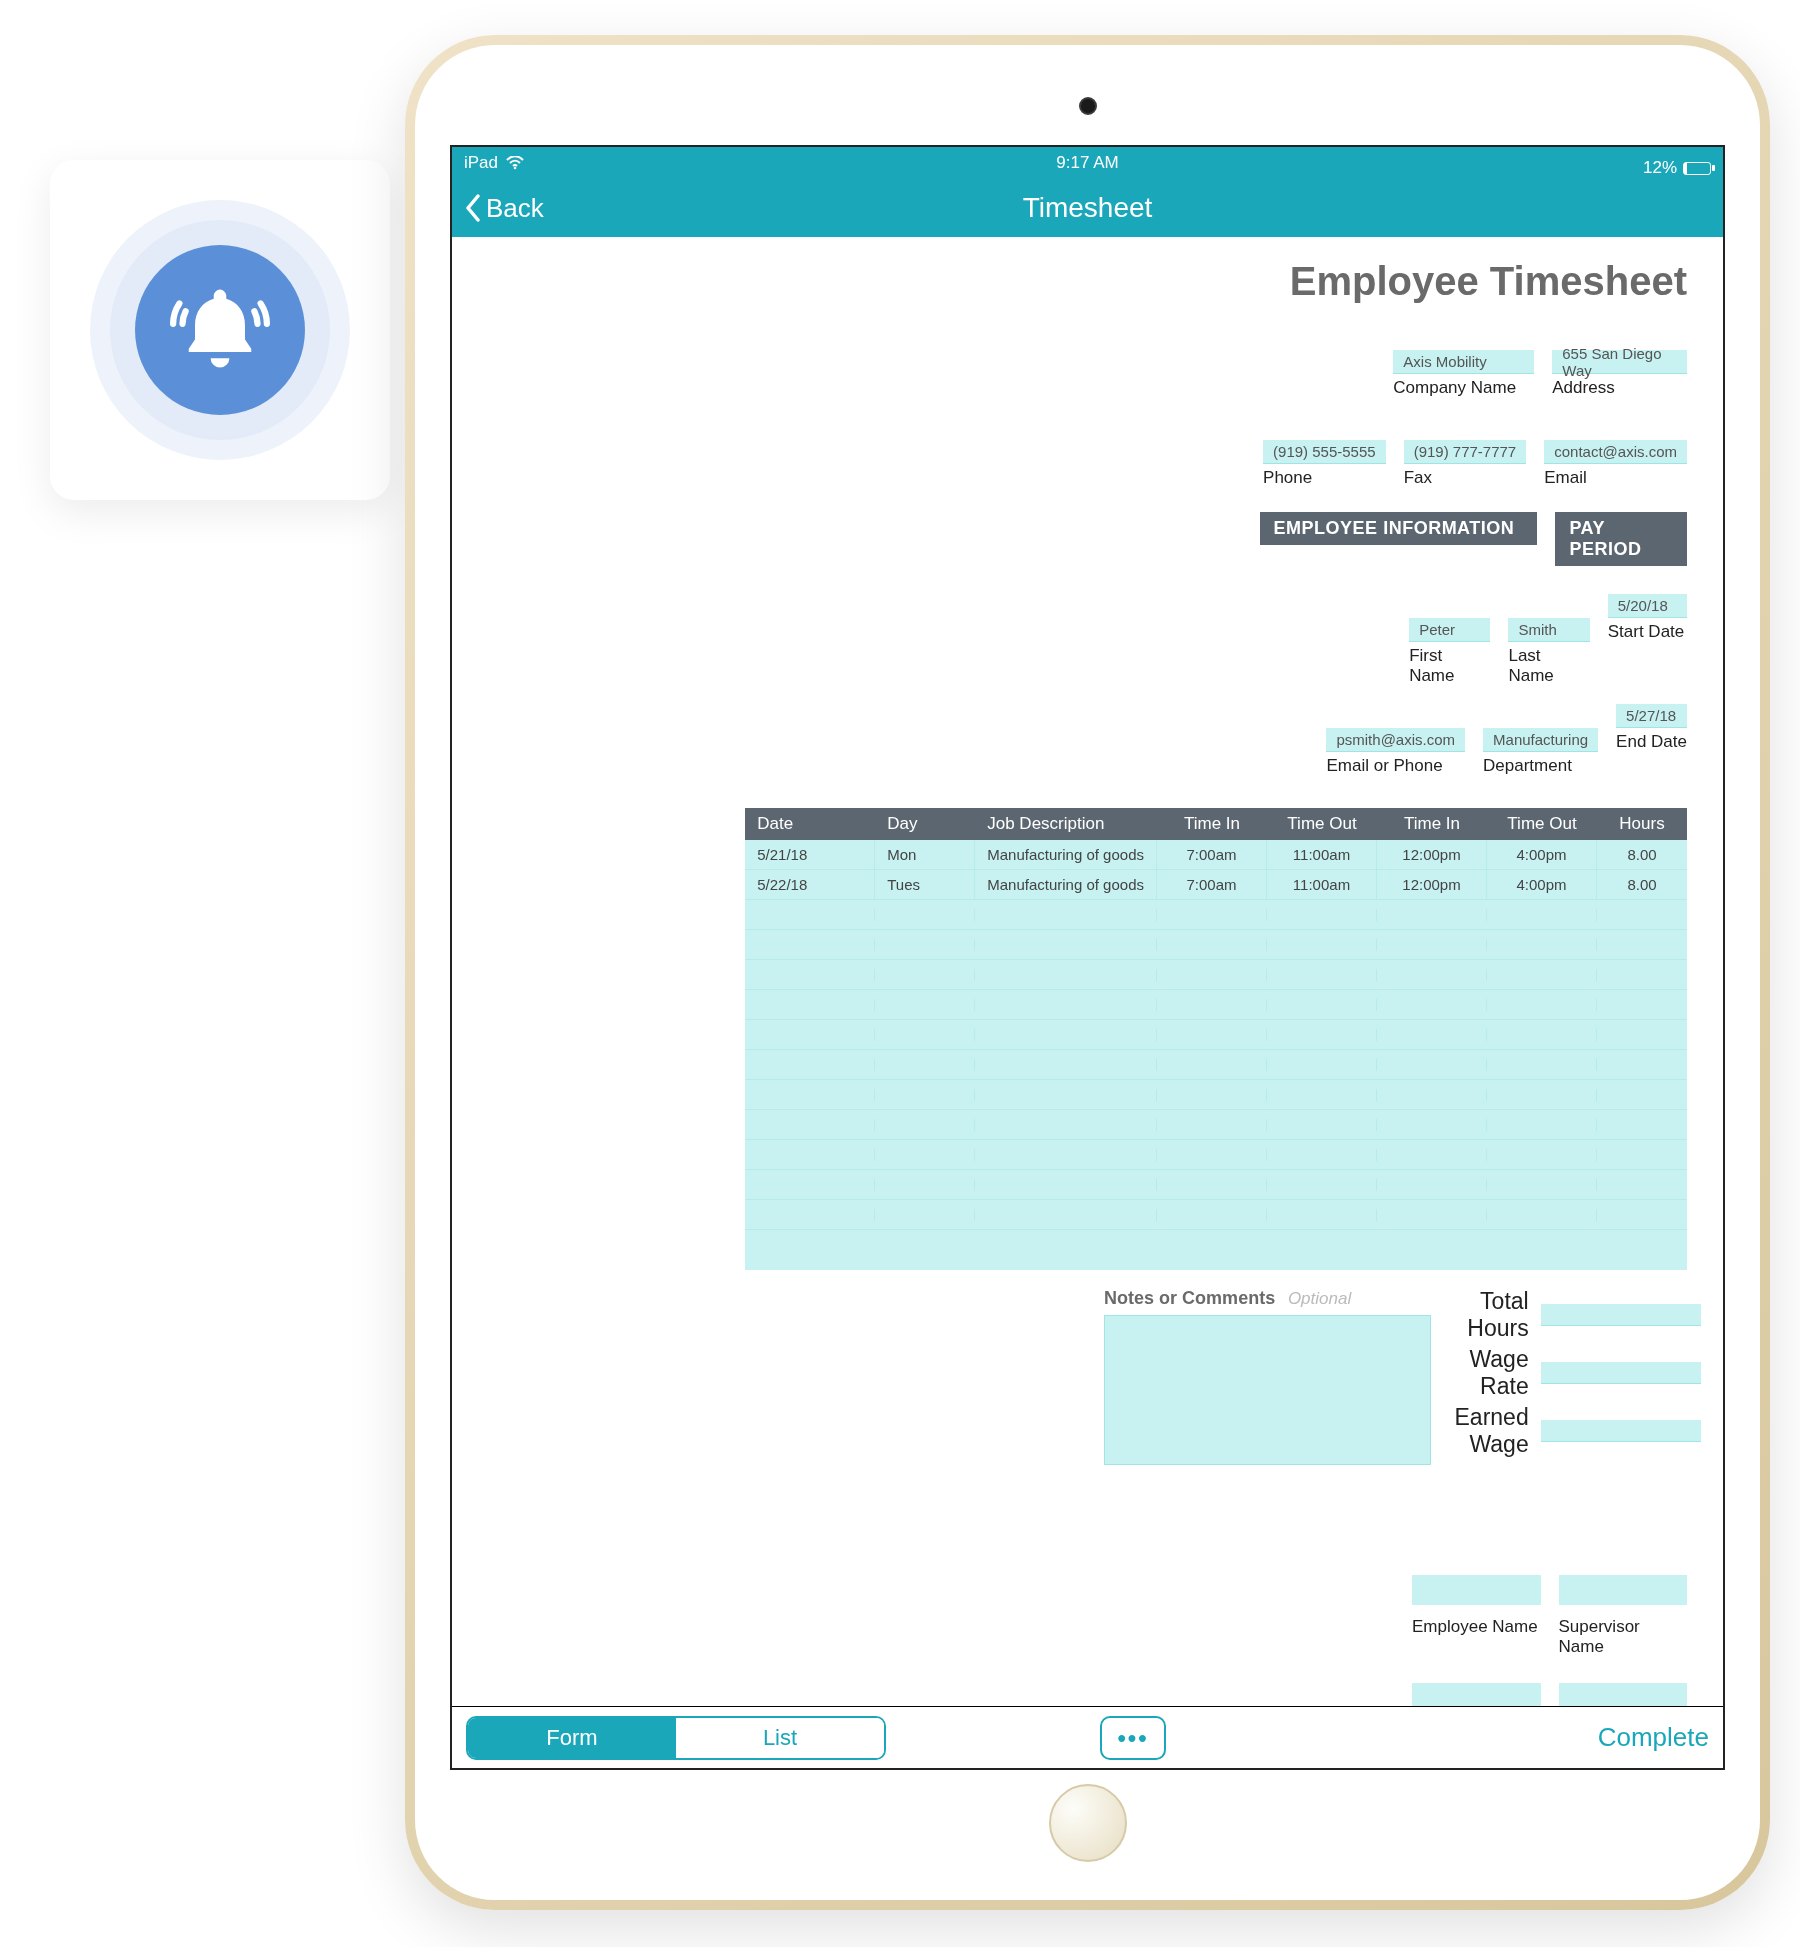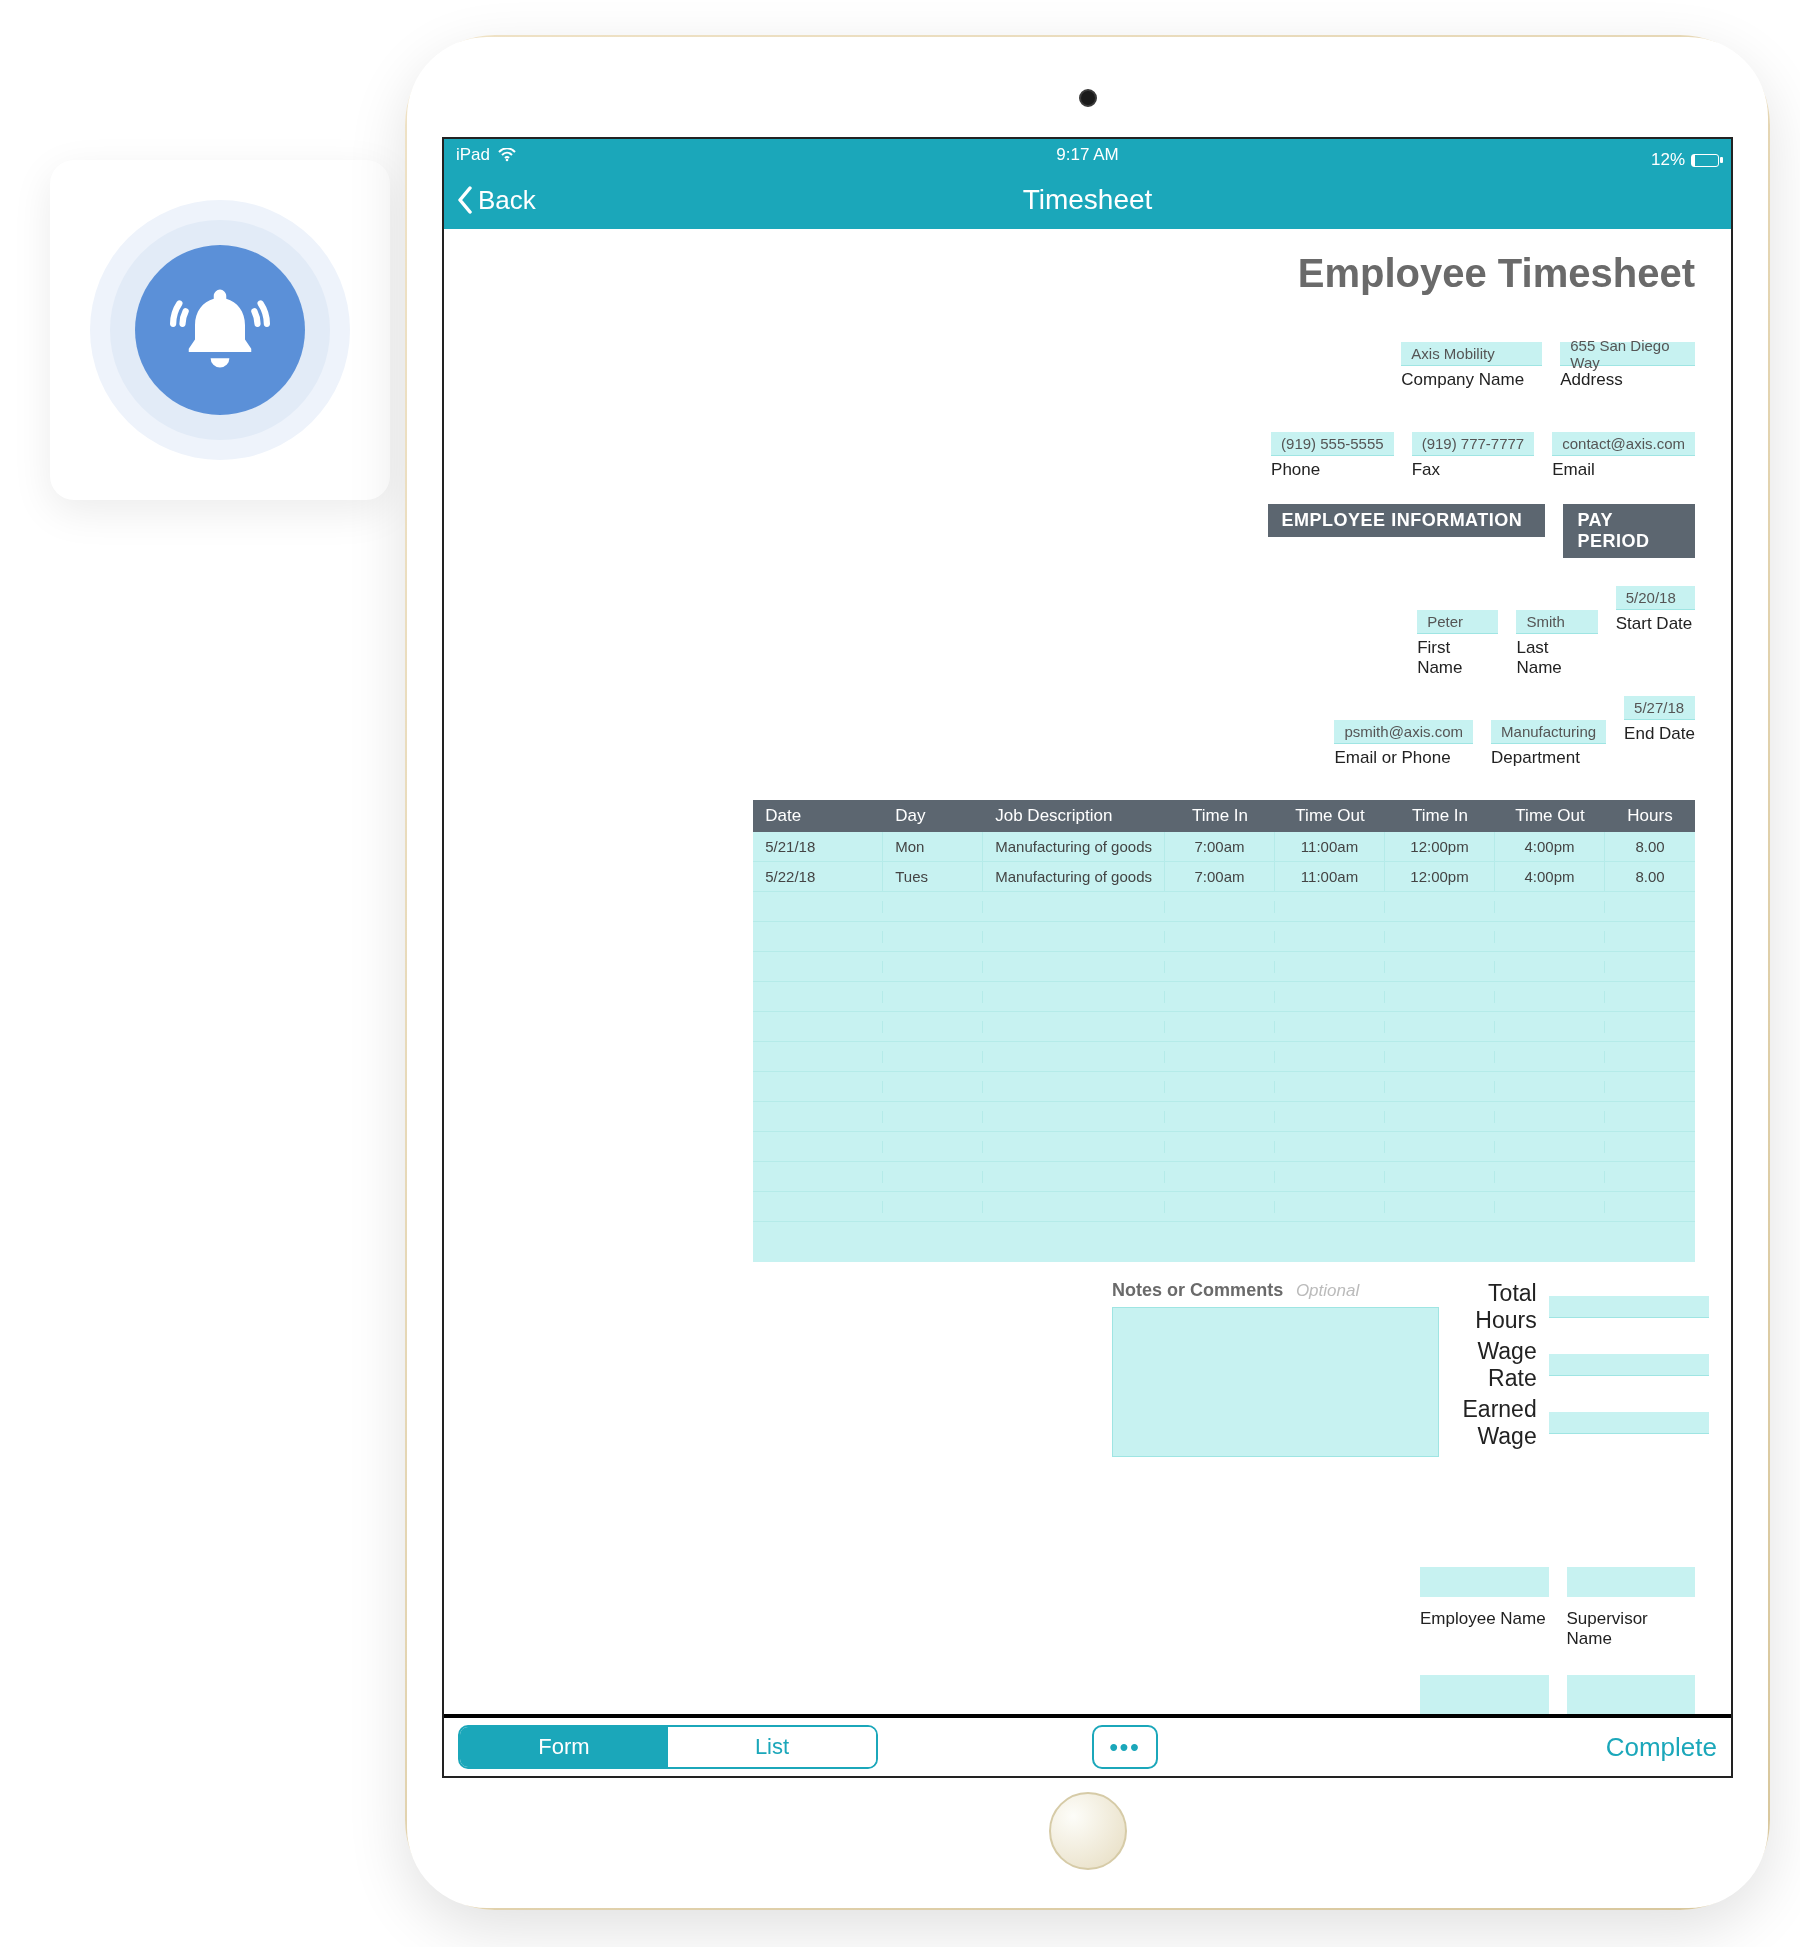--- a/index.html
+++ b/index.html
@@ -58,21 +58,21 @@
   
   .ipad {
     position: absolute;
     top: 35px;
     left: 405px;
     width: 1365px;
     height: 1875px;
     border-radius: 90px;
     background: linear-gradient(135deg,#efe2c6,#d8c79d);
     box-shadow: 0 20px 60px rgba(0,0,0,0.12);
-    padding: 2px;
+    padding: 10px;
   }
   .ipad-inner {
     width: 100%;
     height: 100%;
     background: #fff;
     border-radius: 80px;
     padding: 100px 35px 130px 35px;
     position: relative;
   }
   .camera {
@@ -215,21 +215,21 @@
   
   .sig-area { margin-top: 110px; }
   .sig-row { display: flex; gap: 18px; margin-bottom: 8px; }
   .sig-box { flex: 1; height: 30px; background: #c7f2f1; }
   .sig-big { height: 48px; }
 
   
   .toolbar {
     height: 62px;
     background: #fff;
-    border-top: 4px solid #000000;
+    border-top: 1px solid #000000;
     display: flex;
     align-items: center;
     padding: 0 14px;
     gap: 14px;
   }
   .seg {
     display: flex;
     border: 2px solid #1ba7ba;
     border-radius: 10px;
     overflow: hidden;

